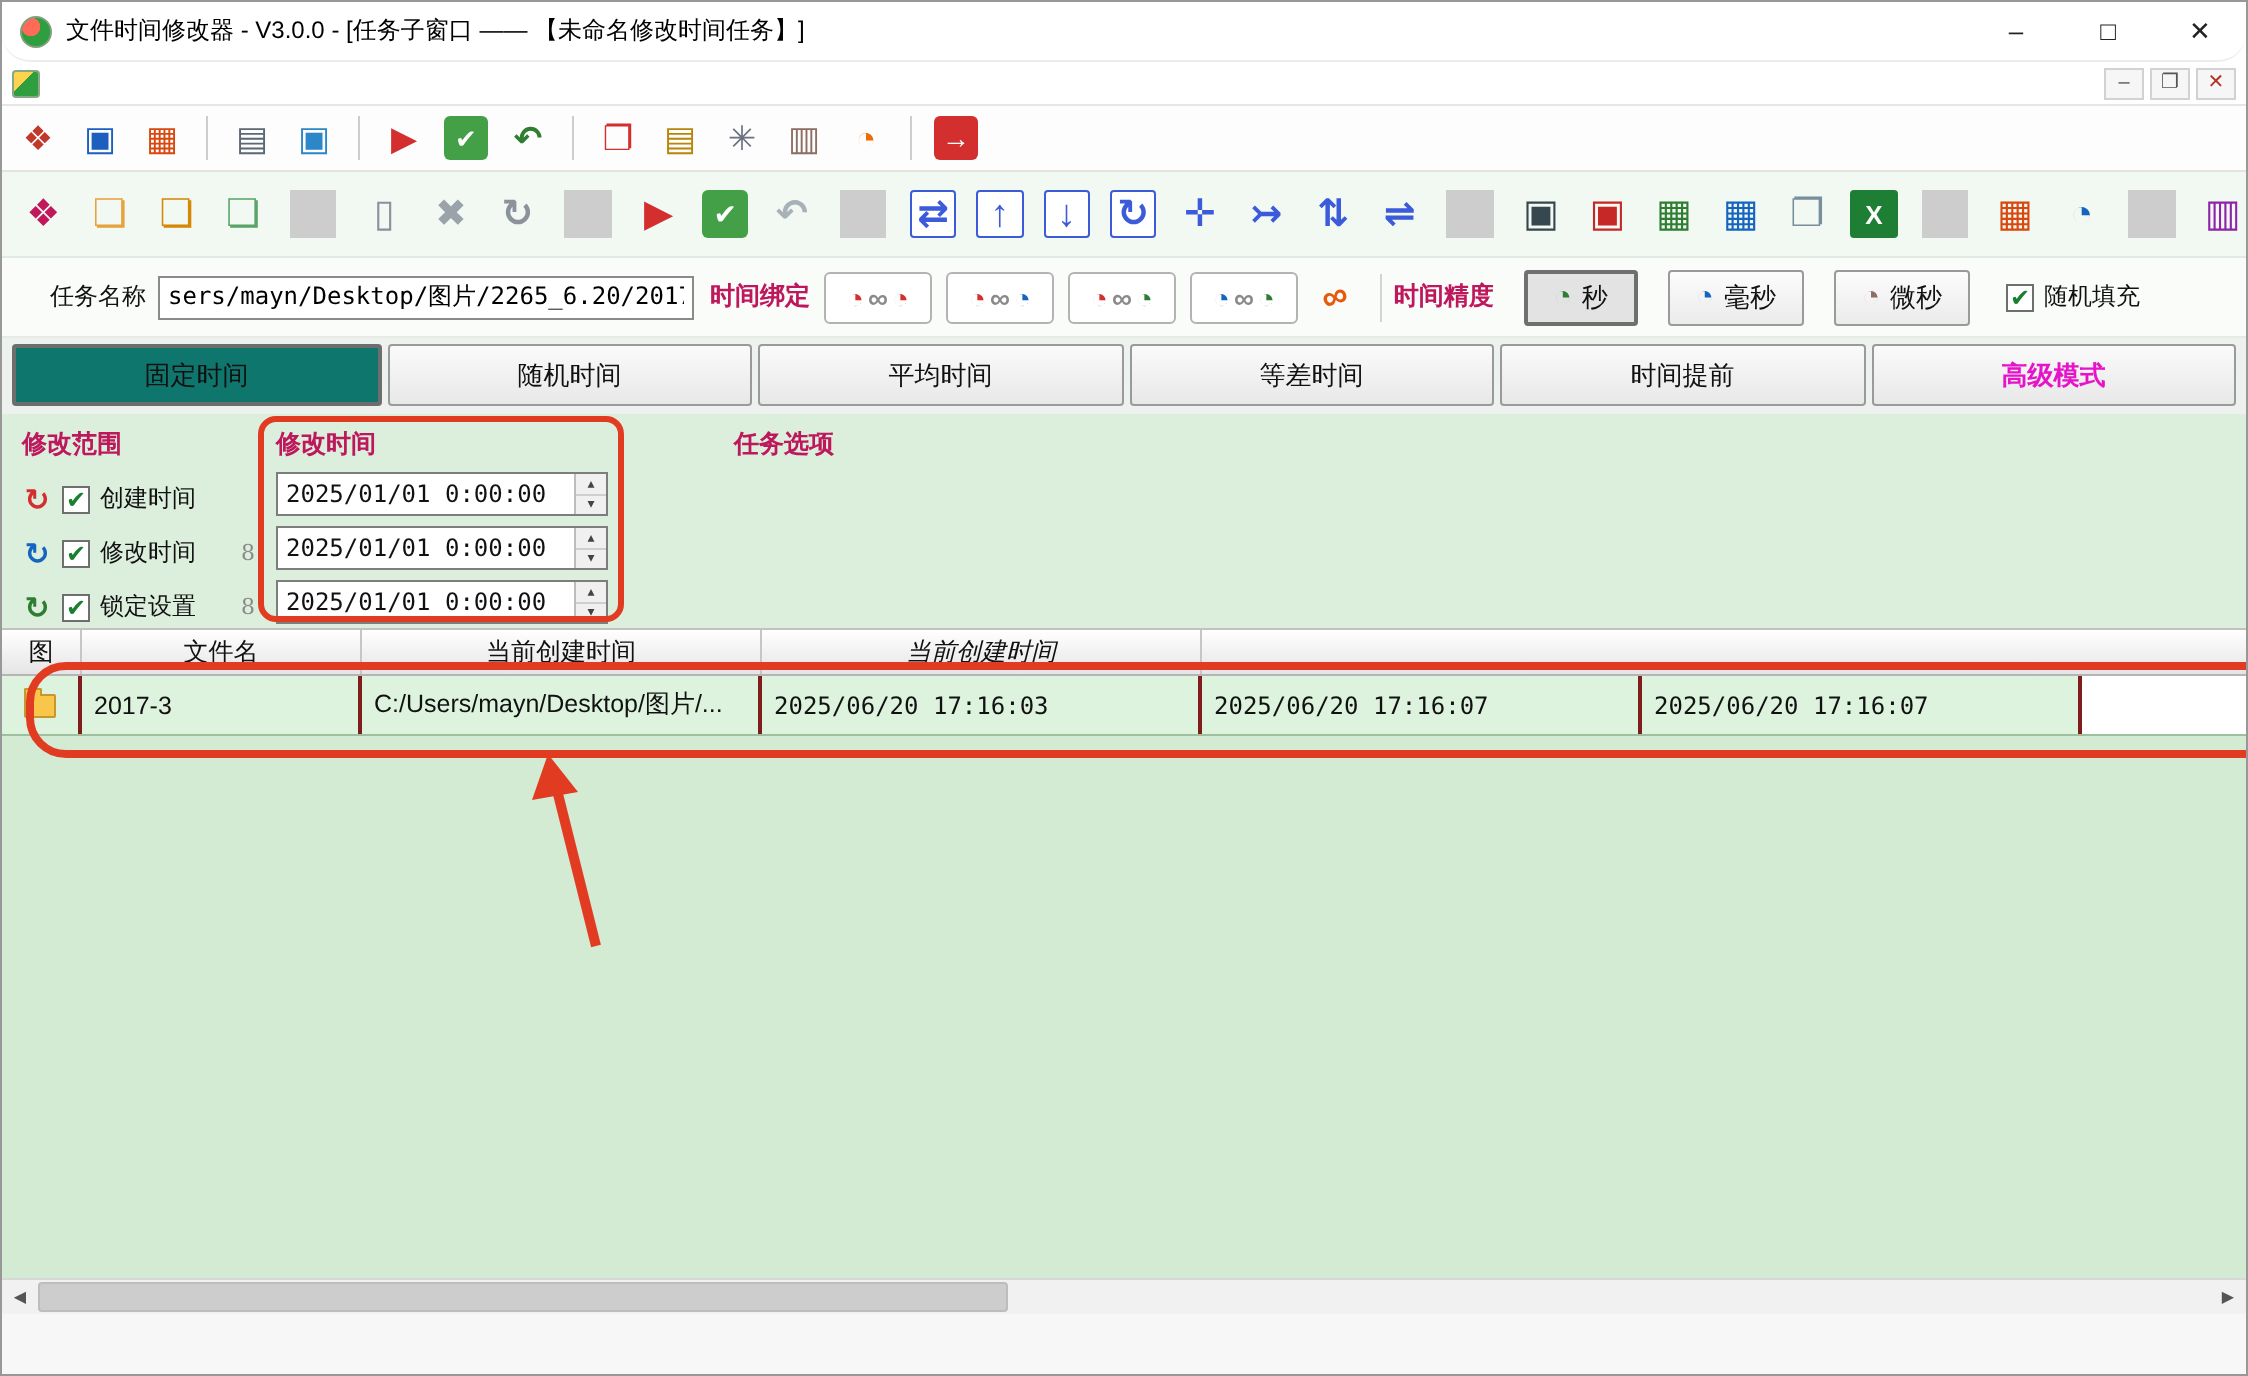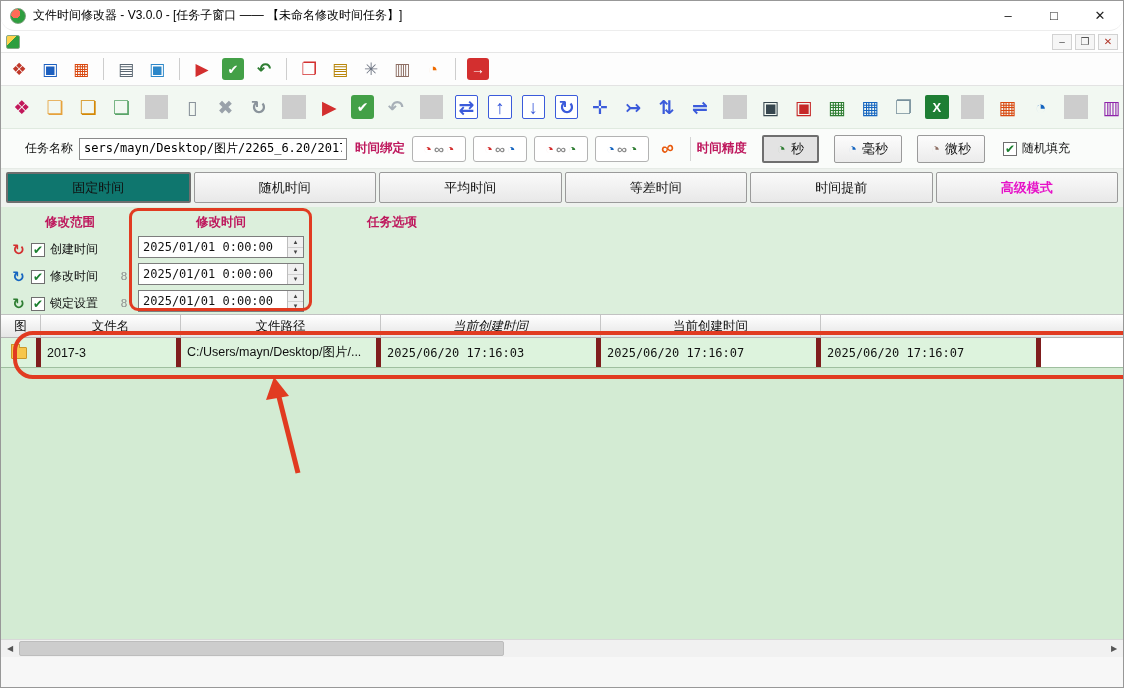--- a/index.html
+++ b/index.html
@@ -76,21 +76,21 @@
   
   .tabs { position:absolute; left:0; right:0; top:168px; height:38px; background:#eef2ee;
           display:flex; gap:3px; padding:3px 5px 4px; }
   .tab { flex:1; display:flex; align-items:center; justify-content:center; font-size:13px;
          border:1px solid #9a9a9a; background:linear-gradient(#fafafa,#e8e8e8); border-radius:2px; }
   .tab.active { background:#0f766e; border:2px solid #6e6e6e; }
   .tab.accent { color:#e613c8; font-weight:bold; }
 
   
   .settings { position:absolute; left:0; right:0; top:206px; height:107px; background:#dcefdc; }
-  .col-head { text-align:center; margin-bottom:5px; }
+  .col-head { margin-bottom:5px; }
   .scope-col { position:absolute; left:10px; top:7px; width:118px; }
   .scope-row { display:flex; align-items:center; height:27px; gap:5px; }
   .scope-icon { font-size:15px; font-weight:bold; width:15px; text-align:center; }
   .scope-link { margin-left:auto; color:#8a8a8a; font-size:11px; width:10px; text-align:center;
                 font-family:"DejaVu Serif",serif; }
   .times-col { position:absolute; left:137px; top:7px; width:166px; }
   .spinbox { display:flex; height:22px; border:1px solid #7d7d7d; background:#fff;
              margin-bottom:5px; align-items:stretch; }
   .spinbox .val { flex:1; display:flex; align-items:center; padding-left:4px;
                   font:12px "DejaVu Sans Mono",monospace; }
@@ -107,21 +107,21 @@
            background:linear-gradient(#ffffff,#e5e5e5); border-top:1px solid #c2c2c2;
            border-bottom:1px solid #b5b5b5; }
   .th { display:flex; align-items:center; justify-content:center; border-right:1px solid #c6c6c6;
         font-size:12.5px; }
   .thead div:nth-of-type(1){ width:40px; } .thead div:nth-of-type(2){ width:140px; }
   .thead div:nth-of-type(3){ width:200px; } .thead div:nth-of-type(4){ width:220px;font-style:italic; }
   .thead div:nth-of-type(5){ width:220px; } .thead div:nth-of-type(6){ width:220px; }
   .trow { position:absolute; left:0; right:0; top:337px; height:30px; display:flex;
           background:#fff; border-bottom:1px solid #9fbf9f; }
   .td { display:flex; align-items:center; padding-left:6px; background:#ddf3dd;
-        border-right:5px solid #7f1d1d; font-size:12.5px; overflow:hidden; white-space:nowrap; }
+        border-right:2px solid #7f1d1d; font-size:12.5px; overflow:hidden; white-space:nowrap; }
   .td.mono { font-family:"DejaVu Sans Mono",monospace; font-size:12px; }
   .c1{ width:40px; justify-content:center; padding-left:0; } .c2{ width:140px; }
   .c3{ width:200px; } .c4{ width:220px; } .c5{ width:220px; } .c6{ width:220px; }
   .folder { width:16px; height:12px; background:#f7c64b; border:1px solid #c9972a;
             border-radius:1px; position:relative; }
   .folder::before { content:""; position:absolute; left:-1px; top:-4px; width:7px; height:3px;
                     background:#f7c64b; border:1px solid #c9972a; border-bottom:none;
                     border-radius:1px 1px 0 0; }
   .tbody-empty { position:absolute; left:0; right:0; top:367px; height:271px; background:#d3ebd3; }
 
@@ -406,21 +406,20 @@
       <div class="col-head blue">任务选项</div>
     </div>
   </div>
 
   <div class="thead">
 
       <div class="th">图</div>
 
       <div class="th">文件名</div>
 
-      <div class="th">文件路径</div>
 
       <div class="th">当前创建时间</div>
 
       <div class="th">当前创建时间</div>
 
     </div>
   <div class="trow">
     <div class="td c1">
       <span class="folder"></span>
     </div>

